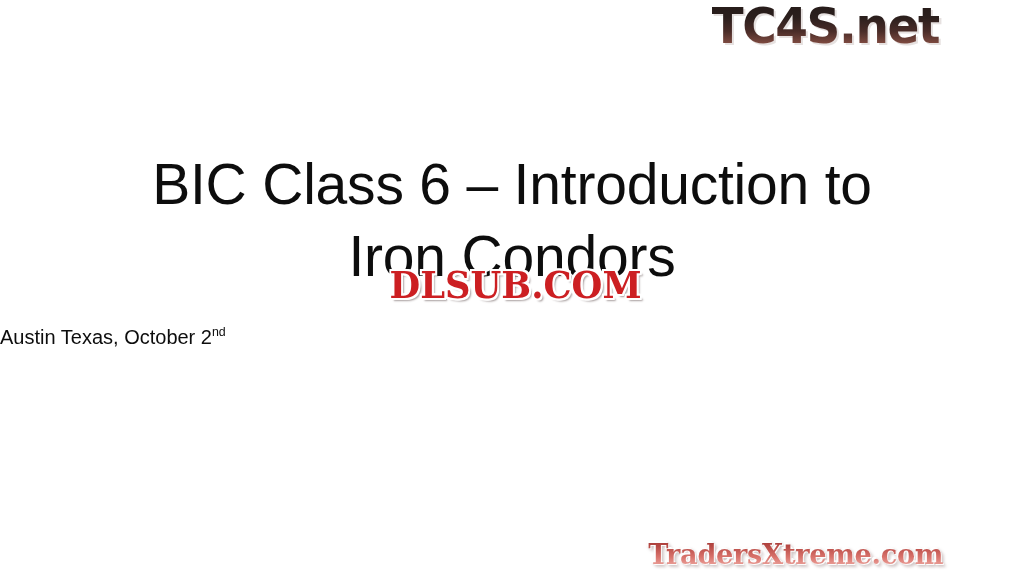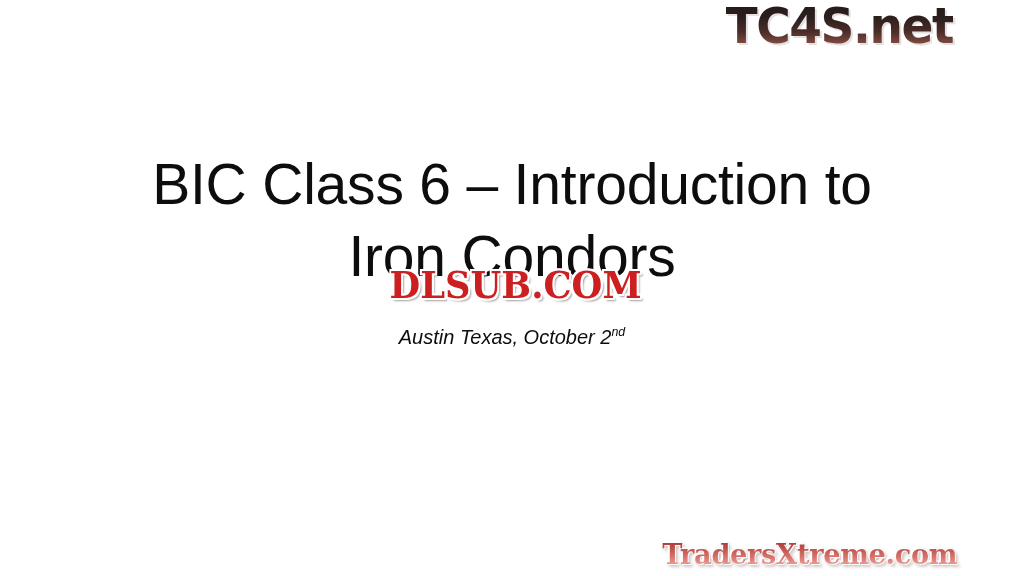--- a/index.html
+++ b/index.html
@@ -7,21 +7,20 @@
     padding: 0;
     background: #ffffff;
   }
   #slide {
     position: relative;
     width: 949px;
     height: 576px;
     background: #ffffff;
     overflow: hidden;
     font-family: "Liberation Sans", sans-serif;
-    padding-left: 14px;
   }
 
   
   #title-block {
     position: absolute;
     left: 0;
     top: 148px;
     width: 1024px;
     text-align: center;
   }
@@ -34,22 +33,21 @@
     letter-spacing: -0.2px;
     white-space: pre-line;
   }
 
   
   #subtitle-block {
     position: absolute;
     left: 0;
     top: 324px;
     width: 1024px;
-    text-align: center;
-    font-style: italic;
+    text-align: left;
   }
   #slide-subtitle {
     font-family: "Liberation Sans", sans-serif;
     font-weight: 400;
     font-size: 20px;
     line-height: 26px;
     color: #0d0d0d;
   }
   #slide-subtitle .sup {
     font-size: 0.62em;

